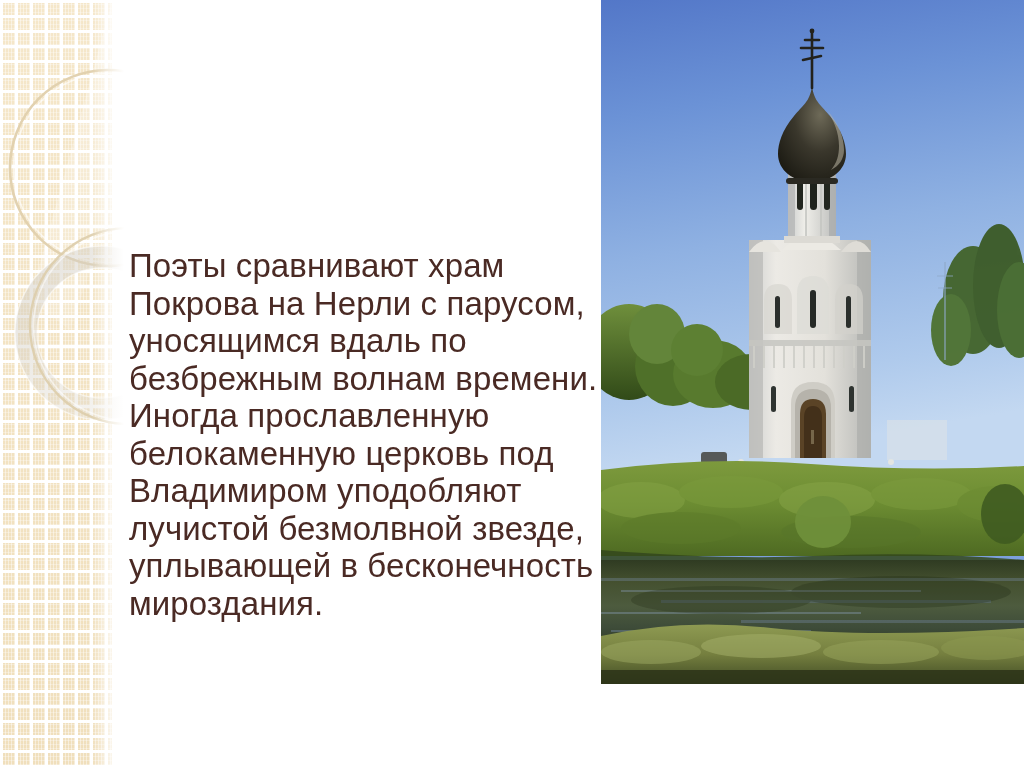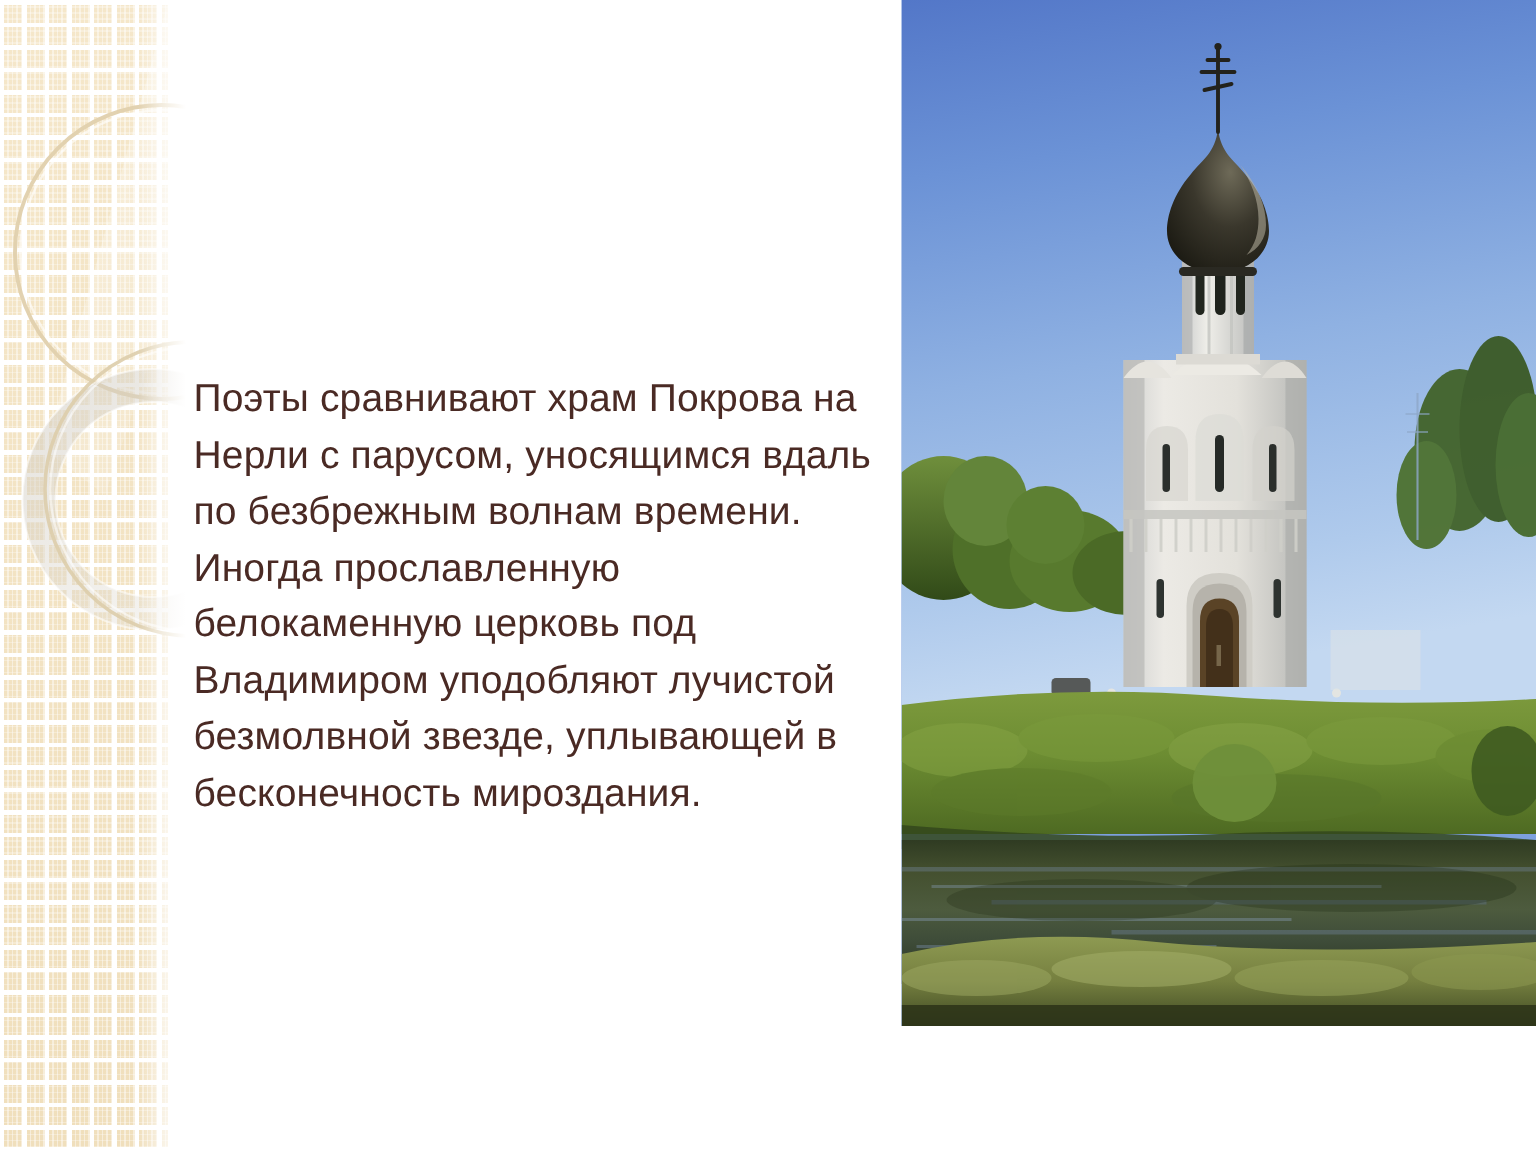--- a/index.html
+++ b/index.html
@@ -71,21 +71,21 @@
     width: 124px; height: 768px;
   }
 
   
   .text-block {
     position: absolute;
     left: 129px;
     top: 247px;
     width: 470px;
     color: #4a2a24;
-    font-size: 26px;
+    font-size: 33px;
     line-height: 37.5px;
     font-weight: 400;
     letter-spacing: 0.1px;
     white-space: pre-line;
   }
 
   
   .photo {
     position: absolute;
     left: 601px;

